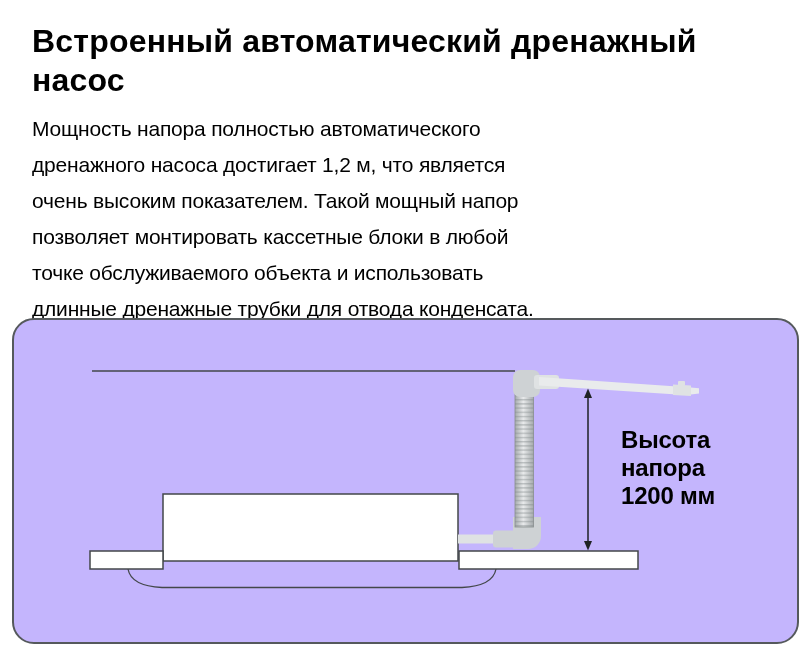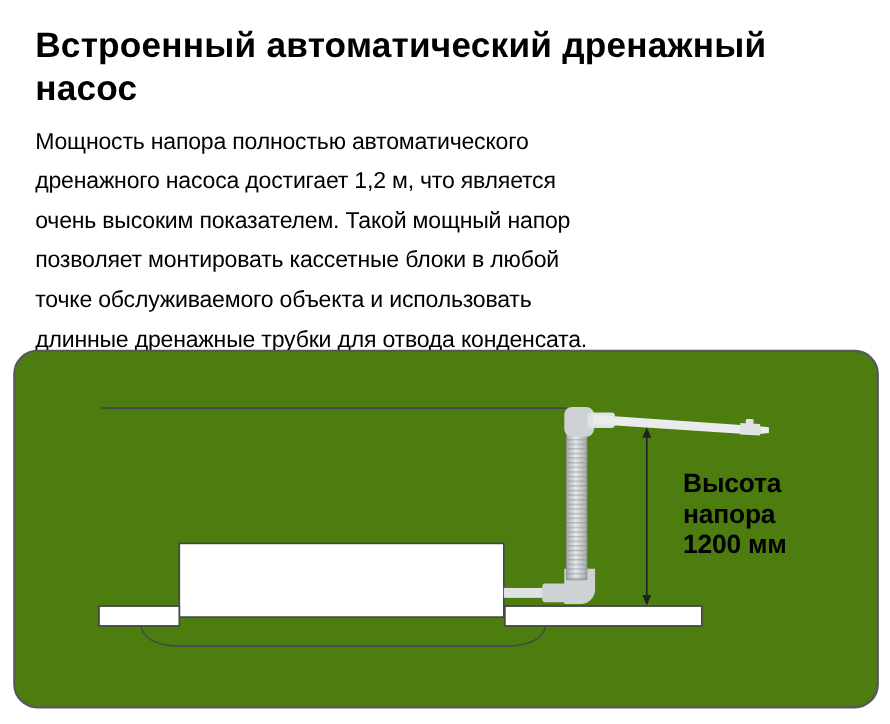--- a/index.html
+++ b/index.html
@@ -11,21 +11,21 @@
   #heading{
     position:absolute;left:8px;top:1px;width:780px;
     font-size:32px;font-weight:bold;line-height:39px;letter-spacing:.2px;
   }
   #paragraph{
     position:absolute;left:8px;top:90px;width:780px;
     font-size:21px;font-weight:normal;line-height:36px;letter-spacing:-.2px;
   }
   #diagram-panel{
     position:absolute;left:12px;top:318px;width:783px;height:322px;
-    border:2px solid #55595c;border-radius:22px;background:#4d7c0f;
+    border:2px solid #55595c;border-radius:22px;background:#c4b5fd;
   }
   #diagram-svg{position:absolute;left:0;top:0;width:783px;height:322px;display:block;}
   #dimension-label{
     position:absolute;left:583px;top:106px;width:160px;
     font-size:24px;font-weight:bold;line-height:28px;letter-spacing:-.2px;
   }
 </style>
 </head>
 <body>
 

